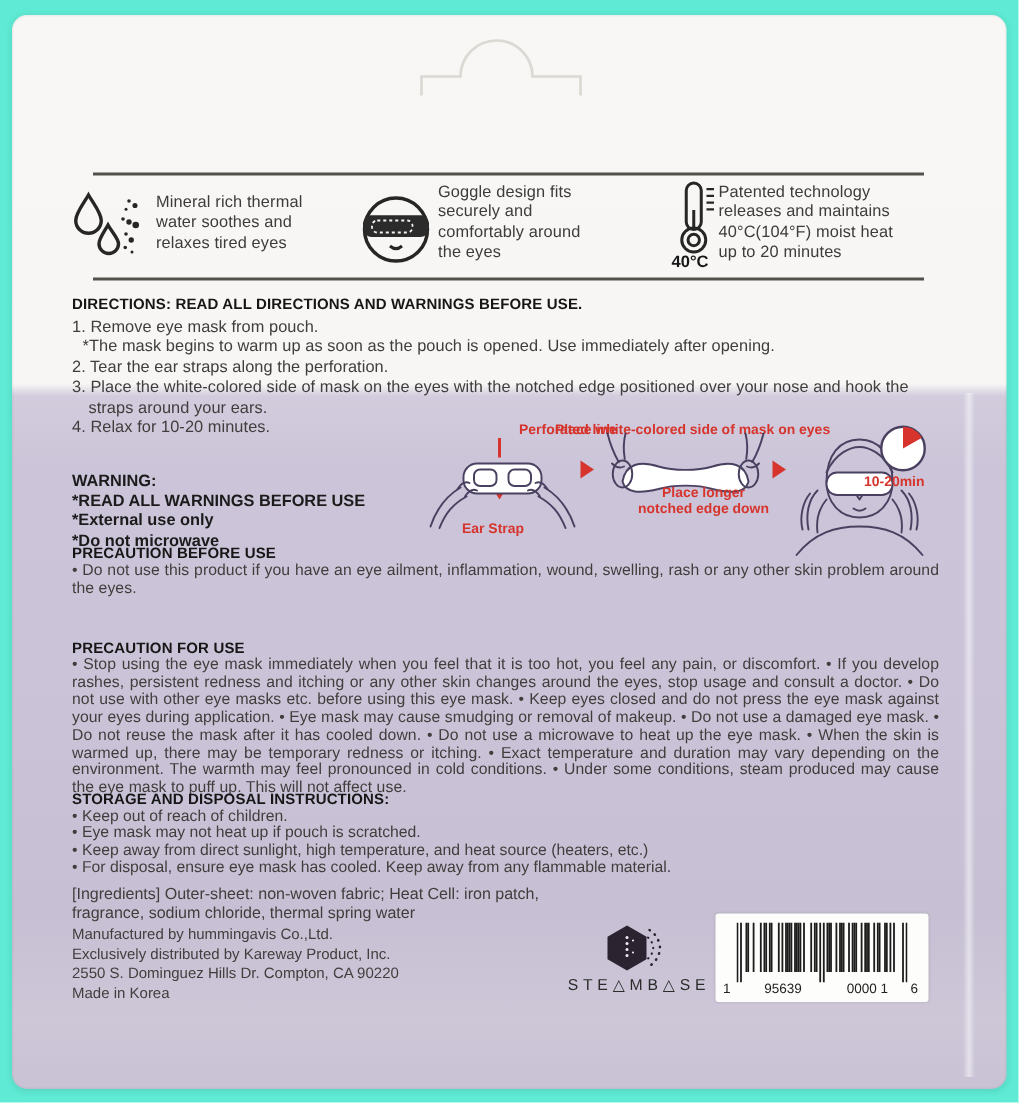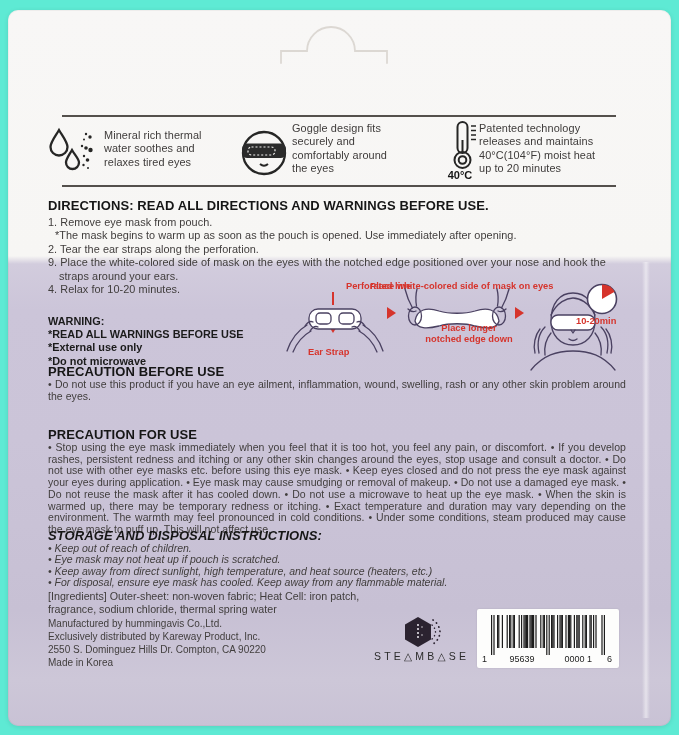--- a/index.html
+++ b/index.html
@@ -7,35 +7,35 @@
         font-family:"Liberation Sans", sans-serif;}
   .pouch{position:absolute;left:8px;top:10px;width:663px;height:716px;border-radius:10px;
          background:linear-gradient(180deg,#f8f7f6 0px,#f7f6f4 246px,#d2ccdd 254px,#ccc5d9 300px,
                     #cbc4d8 430px,#c7c0d4 600px,#cdc7d8 670px,#c9c2d5 716px);
          box-shadow:0 1px 5px rgba(0,0,0,0.10), inset 0 0 0 1px rgba(0,0,0,0.04);}
   .fold{position:absolute;left:642px;top:262px;width:8px;height:456px;
         background:linear-gradient(90deg,rgba(255,255,255,0),rgba(255,255,255,0.5),rgba(255,255,255,0));}
   .abs{position:absolute;}
   .rule{position:absolute;left:62px;width:554px;height:1.6px;background:#54504c;}
   .feat-text{position:absolute;font-size:10.9px;line-height:13.4px;color:#3e3b3a;letter-spacing:0.1px;}
-  .h{font-weight:bold;color:#161616;font-size:13px;letter-spacing:0.1px;}
+  .h{font-weight:bold;color:#161616;font-size:10px;letter-spacing:0.1px;}
   .step{font-size:10.9px;line-height:13.4px;color:#403d3c;letter-spacing:0.05px;}
   .step.note{padding-left:7px;}
   .step.wrap{padding-left:11px;text-indent:-11px;}
   .warn-line{font-weight:bold;color:#1b1b1b;font-size:10.9px;line-height:13.2px;}
   .just{text-align:justify;font-size:10.5px;line-height:11.7px;color:#403d3c;letter-spacing:0.05px;}
   .bullet-line{font-size:10.5px;line-height:11.4px;color:#403d3c;}
   .red-label{position:absolute;color:var(--red,#d6342c);font-weight:bold;font-size:9.3px;white-space:nowrap;}
   .tri{position:absolute;width:0;height:0;border-left:9px solid var(--red,#d6342c);
        border-top:6px solid transparent;border-bottom:6px solid transparent;}
   .illus{position:absolute;left:285px;top:281px;width:352px;height:92px;}
   .illus svg{position:absolute;}
   .ing-line{font-size:10.7px;line-height:12.8px;color:#403d3c;}
   .mfr-line{font-size:10px;line-height:13px;color:#413e3d;}
-  .brand{position:absolute;left:374px;top:650px;width:104px;text-align:left;letter-spacing:3.2px;
+  .brand{position:absolute;left:374px;top:650px;width:104px;text-align:center;letter-spacing:3.2px;
          font-size:10.5px;color:#2b2b2b;}
   .barcode-box{position:absolute;left:477px;top:609px;width:142px;height:59px;background:#fdfdfc;
          border-radius:2px;box-shadow:0 0 2px rgba(0,0,0,0.12);}
   .bc-num{position:absolute;font-size:9px;color:#222;top:45px;}
   .linework{stroke:#4a4161;stroke-width:1.3;fill:none;stroke-linecap:round;stroke-linejoin:round;}
 </style>
 </head>
 <body>
 
 <div class="page">
@@ -106,21 +106,21 @@
     <div>releases and maintains</div>
     <div>40°C(104°F) moist heat</div>
     <div>up to 20 minutes</div>
   </div>
 
   <div class="abs" style="left:48px;top:198px;width:560px;">
     <div class="h" style="margin-bottom:3px;">DIRECTIONS: READ ALL DIRECTIONS AND WARNINGS BEFORE USE.</div>
     <div class="step">1. Remove eye mask from pouch.</div>
     <div class="step note">*The mask begins to warm up as soon as the pouch is opened. Use immediately after opening.</div>
     <div class="step">2. Tear the ear straps along the perforation.</div>
-    <div class="step wrap">9. Place the white-colored side of mask on the eyes with the notched edge positioned over your nose and hook the straps around your ears.</div>
+    <div class="step wrap">3. Place the white-colored side of mask on the eyes with the notched edge positioned over your nose and hook the straps around your ears.</div>
     <div class="step">4. Relax for 10-20 minutes.</div>
   </div>
 
   <div class="abs" style="left:48px;top:315px;">
     <div class="warn-line">WARNING:</div>
     <div class="warn-line">*READ ALL WARNINGS BEFORE USE</div>
     <div class="warn-line">*External use only</div>
     <div class="warn-line">*Do not microwave</div>
   </div>
 
@@ -202,21 +202,21 @@
   <div class="abs" style="left:48px;top:364px;width:578px;">
     <div class="h">PRECAUTION BEFORE USE</div>
     <div class="just">• Do not use this product if you have an eye ailment, inflammation, wound, swelling, rash or any other skin problem around the eyes.</div>
   </div>
 
   <div class="abs" style="left:48px;top:427px;width:578px;">
     <div class="h">PRECAUTION FOR USE</div>
     <div class="just">• Stop using the eye mask immediately when you feel that it is too hot, you feel any pain, or discomfort. • If you develop rashes, persistent redness and itching or any other skin changes around the eyes, stop usage and consult a doctor. • Do not use with other eye masks etc. before using this eye mask. • Keep eyes closed and do not press the eye mask against your eyes during application. • Eye mask may cause smudging or removal of makeup. • Do not use a damaged eye mask. • Do not reuse the mask after it has cooled down. • Do not use a microwave to heat up the eye mask. • When the skin is warmed up, there may be temporary redness or itching. • Exact temperature and duration may vary depending on the environment. The warmth may feel pronounced in cold conditions. • Under some conditions, steam produced may cause the eye mask to puff up. This will not affect use.</div>
   </div>
 
-  <div class="abs" style="left:48px;top:528px;width:578px;font-style:italic;">
+  <div class="abs" style="left:48px;top:528px;width:578px;">
     <div class="h">STORAGE AND DISPOSAL INSTRUCTIONS:</div>
     <div class="bullet-line">• Keep out of reach of children.</div>
     <div class="bullet-line">• Eye mask may not heat up if pouch is scratched.</div>
     <div class="bullet-line">• Keep away from direct sunlight, high temperature, and heat source (heaters, etc.)</div>
     <div class="bullet-line">• For disposal, ensure eye mask has cooled. Keep away from any flammable material.</div>
   </div>
 
   <div class="abs" style="left:48px;top:590px;">
     <div class="ing-line">[Ingredients] Outer-sheet: non-woven fabric; Heat Cell: iron patch,</div>
     <div class="ing-line">fragrance, sodium chloride, thermal spring water</div>

